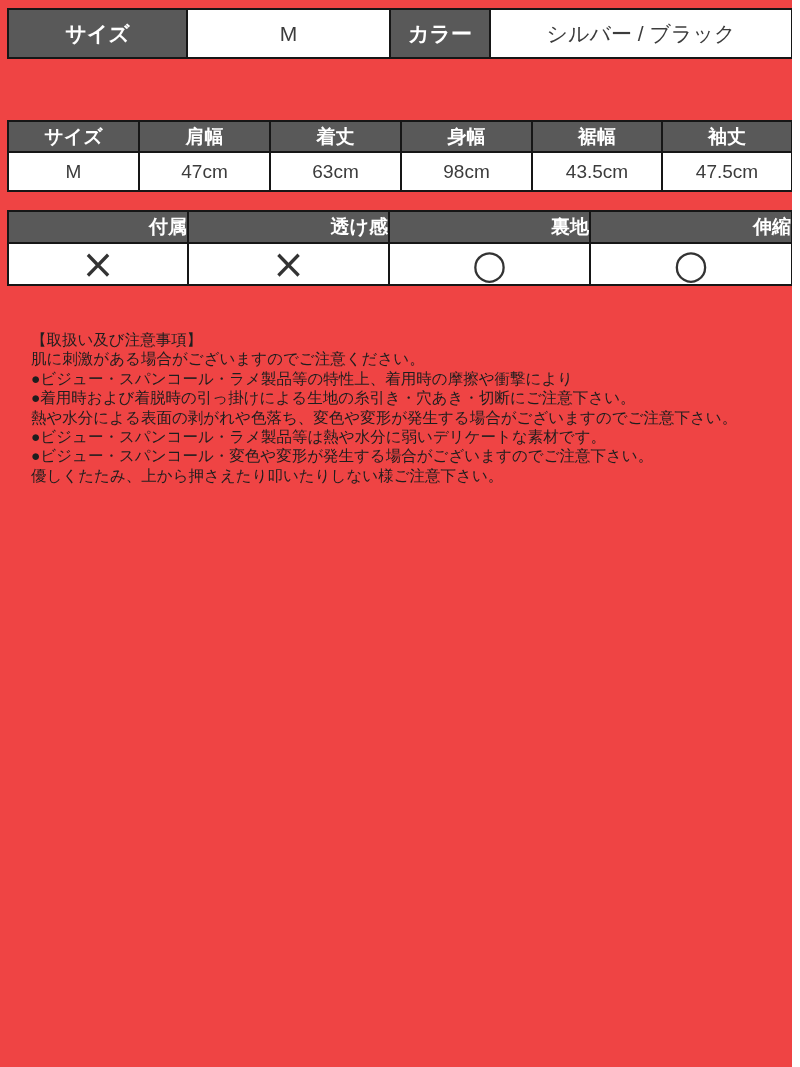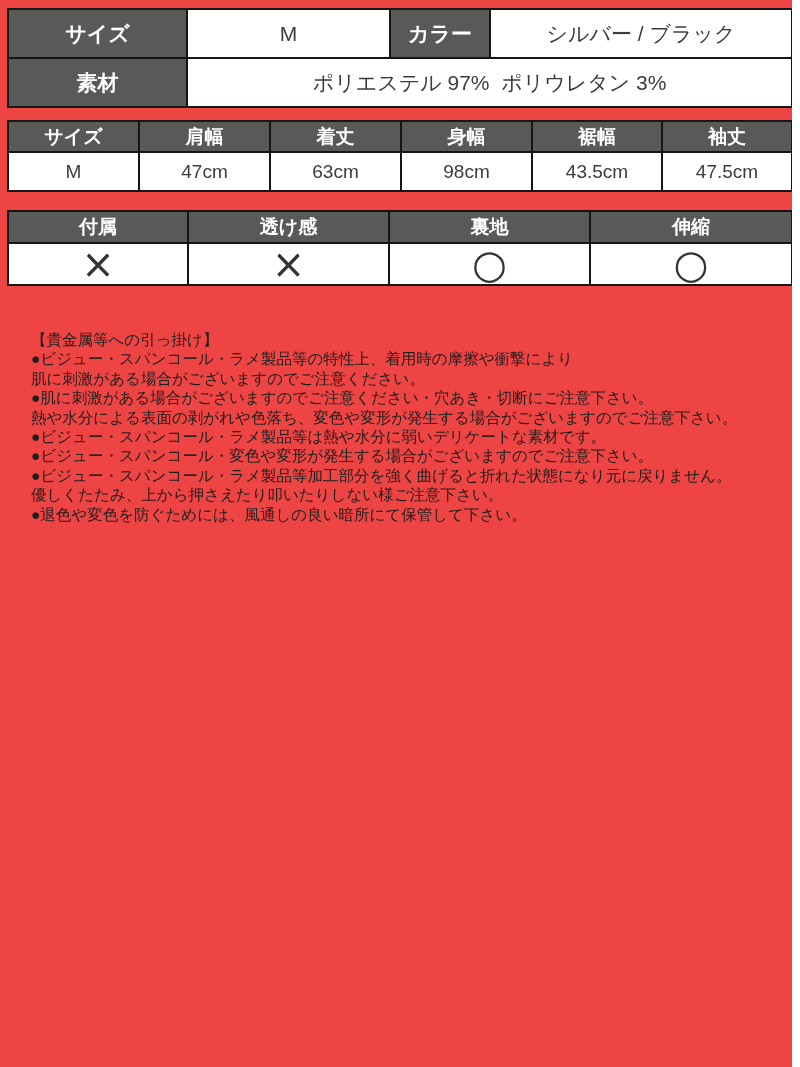--- a/index.html
+++ b/index.html
@@ -39,21 +39,21 @@
   
   .t1 { left: 7px; top: 8px; width: 784px; font-size: 21px; }
   .t1 td { height: 47px; }
   .t1 .material { white-space: pre-wrap; }
   
   .t2 { left: 7px; top: 120px; width: 784px; font-size: 19px; }
   .t2 tr.head td { height: 29px; }
   .t2 tr.data td { height: 37px; }
   
   .t3 { left: 7px; top: 210px; width: 784px; font-size: 19px; }
-  .t3 tr.head td { height: 30px; }
+  .t3 tr.head td { height: 30px; text-align: right; }
   .t3 tr.data td { height: 38px; }
   .t3 td.sym {
     font-size: 40px;
     line-height: 1;
     color: #333333;
     font-weight: normal;
     font-family: "DejaVu Sans", sans-serif;
   }
   
   .notes {
@@ -79,24 +79,20 @@
         <col style="width:203px">
       <col style="width:100px">
         <col style="width:302px">
     </colgroup>
     <tbody>
       <tr>
         <td class="hd">サイズ</td>
         <td class="val">M</td>
         <td class="hd">カラー</td>
         <td class="val">シルバー / ブラック</td>
-      </tr>
-      <tr>
-        <td class="hd">素材</td>
-        <td class="val material" colspan="3">ポリエステル 97%  ポリウレタン 3%</td>
       </tr>
     </tbody>
   </table>
 
   <table class="t2">
     <colgroup>
       <col style="width:131px">
         <col style="width:131px">
         <col style="width:131px">
       <col style="width:131px">
@@ -140,25 +136,23 @@
       <tr class="data">
         <td class="val sym">×</td>
         <td class="val sym">×</td>
         <td class="val sym">○</td>
         <td class="val sym">○</td>
       </tr>
     </tbody>
   </table>
 
   <div class="notes">
-    <div>【貴金属等への引っ掛け】</div>
+    <div>【取扱い及び注意事項】</div>
+    <div>肌に刺激がある場合がございますのでご注意ください。</div>
     <div>●ビジュー・スパンコール・ラメ製品等の特性上、着用時の摩擦や衝撃により</div>
-    <div>肌に刺激がある場合がございますのでご注意ください。</div>
-    <div>●肌に刺激がある場合がございますのでご注意ください・穴あき・切断にご注意下さい。</div>
+    <div>●着用時および着脱時の引っ掛けによる生地の糸引き・穴あき・切断にご注意下さい。</div>
     <div>熱や水分による表面の剥がれや色落ち、変色や変形が発生する場合がございますのでご注意下さい。</div>
     <div>●ビジュー・スパンコール・ラメ製品等は熱や水分に弱いデリケートな素材です。</div>
     <div>●ビジュー・スパンコール・変色や変形が発生する場合がございますのでご注意下さい。</div>
-    <div>●ビジュー・スパンコール・ラメ製品等加工部分を強く曲げると折れた状態になり元に戻りません。</div>
     <div>優しくたたみ、上から押さえたり叩いたりしない様ご注意下さい。</div>
-    <div>●退色や変色を防ぐためには、風通しの良い暗所にて保管して下さい。</div>
   </div>
 
 </div>
 
 </body></html>

